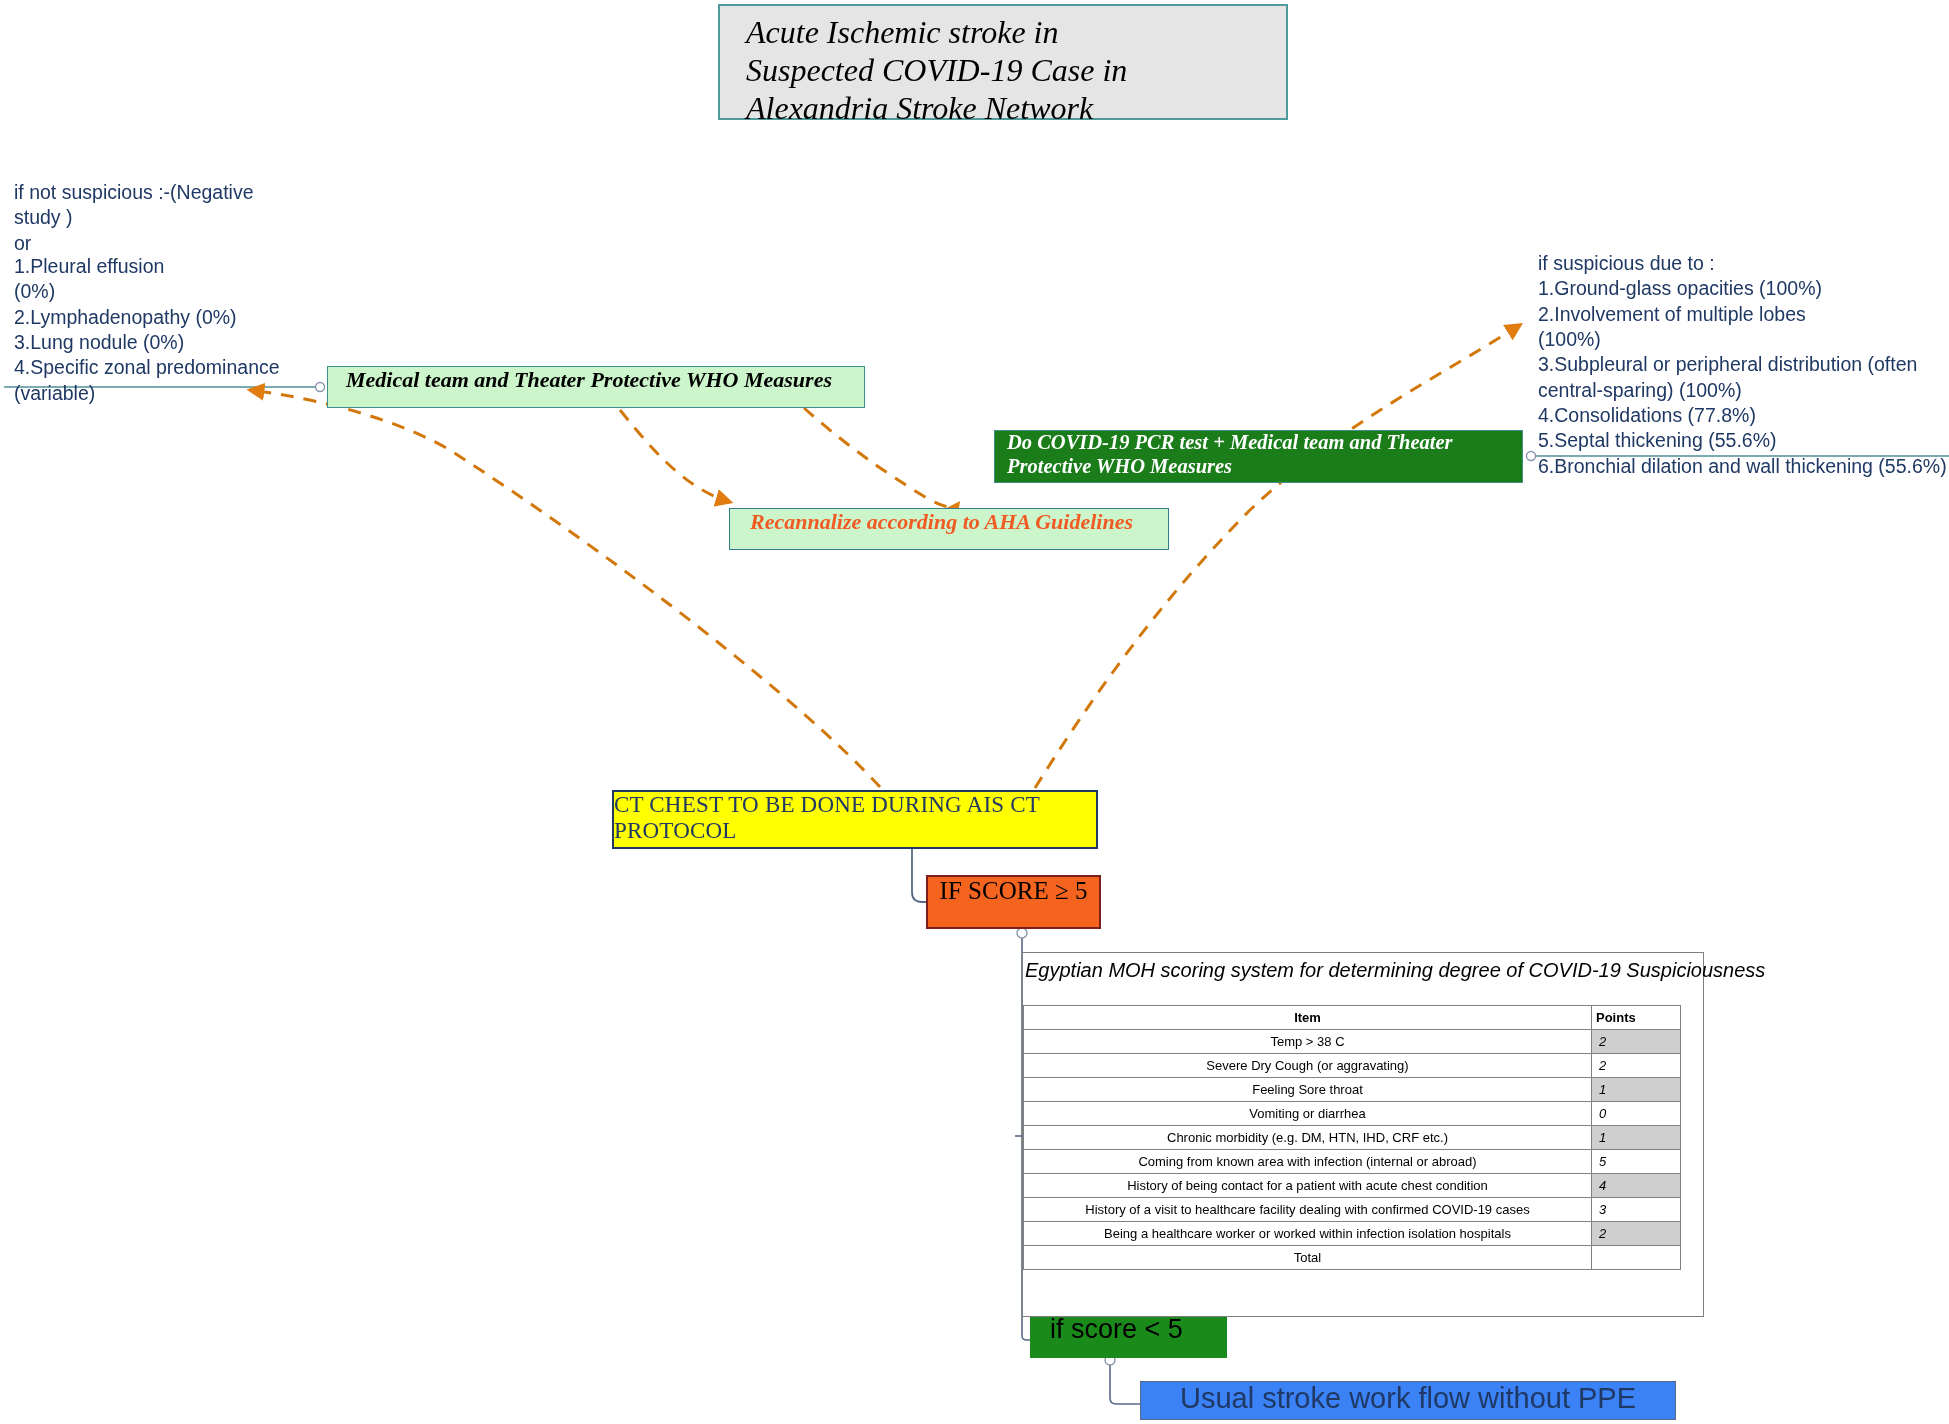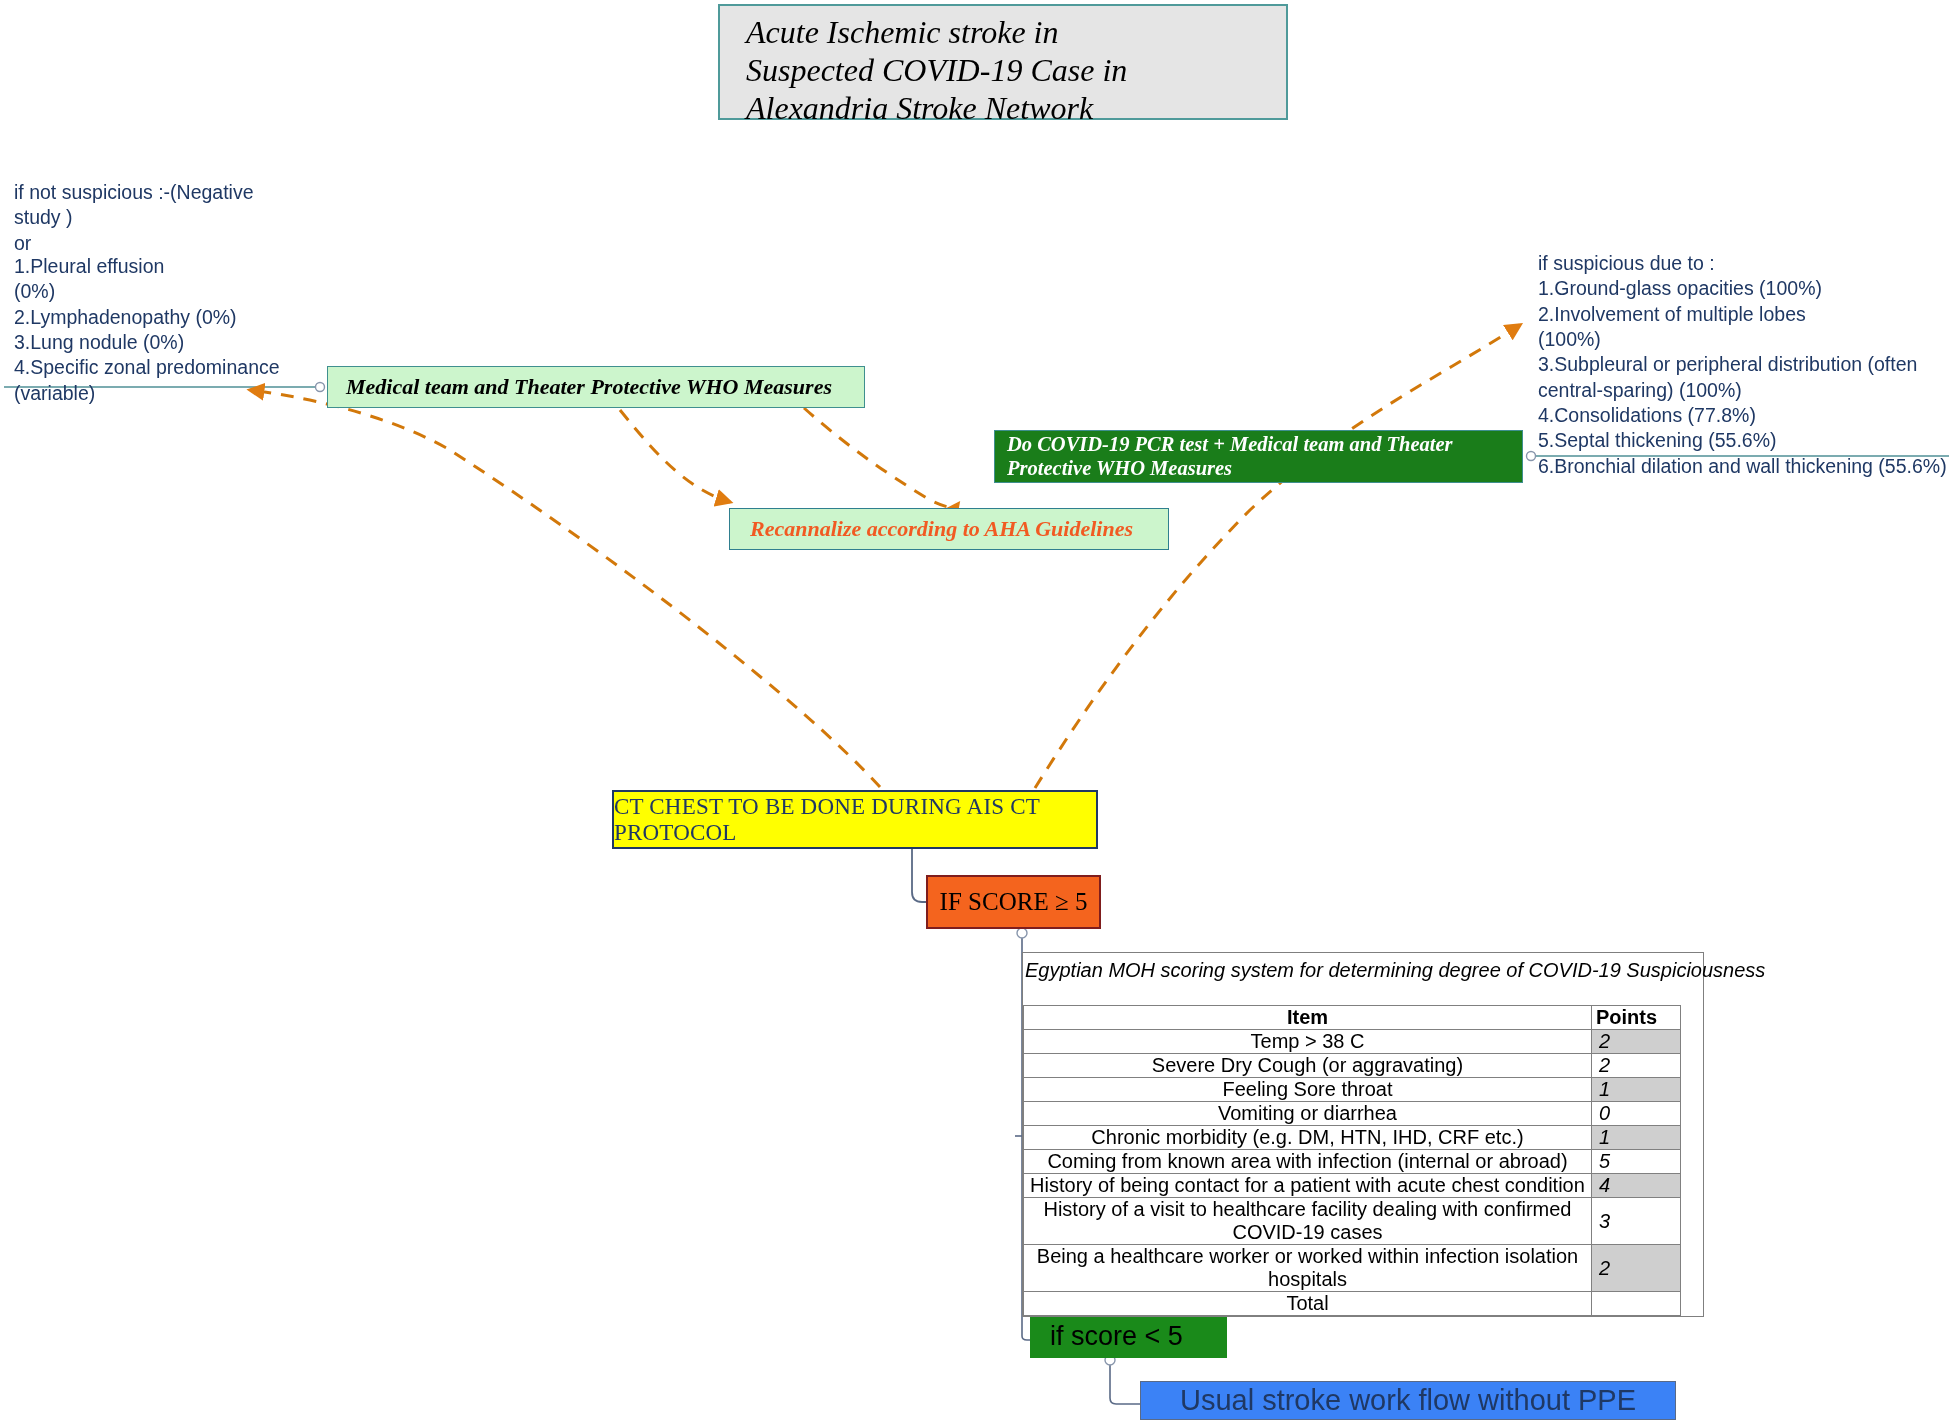--- a/index.html
+++ b/index.html
@@ -48,21 +48,20 @@
     white-space: pre-line;
   }
   #left-note-a { left: 14px; top: 180px; width: 270px; }
   #left-note-b { left: 14px; top: 254px; width: 270px; }
   #right-note  { left: 1538px; top: 251px; width: 410px; }
 
   
   .box {
     box-sizing: border-box;
     display: flex;
-    align-items: center;
   }
   #box-medical {
     left: 327px; top: 366px; width: 538px; height: 42px;
     background: #ccf5cc;
     border: 1.5px solid #3f8f8f;
     padding-left: 18px;
   }
   #box-medical .t {
     font-family: "Liberation Serif", serif;
     font-style: italic; font-weight: bold;
@@ -145,21 +144,21 @@
     color: #000000;
     padding: 6px 0 0 2px;
     white-space: nowrap;
   }
   table.score {
     border-collapse: collapse;
     width: 657px;
     margin: 23px 0 16px 0;
     table-layout: fixed;
     font-family: "Liberation Sans", sans-serif;
-    font-size: 20px;
+    font-size: 13px;
     color: #000000;
   }
   table.score col.c-item { width: 568px; }
   table.score col.c-pts  { width: 89px; }
   table.score th, table.score td {
     border: 1px solid #808080;
     height: 23px;
     padding: 0 4px;
   }
   table.score th.item, table.score td.item { text-align: center; }

